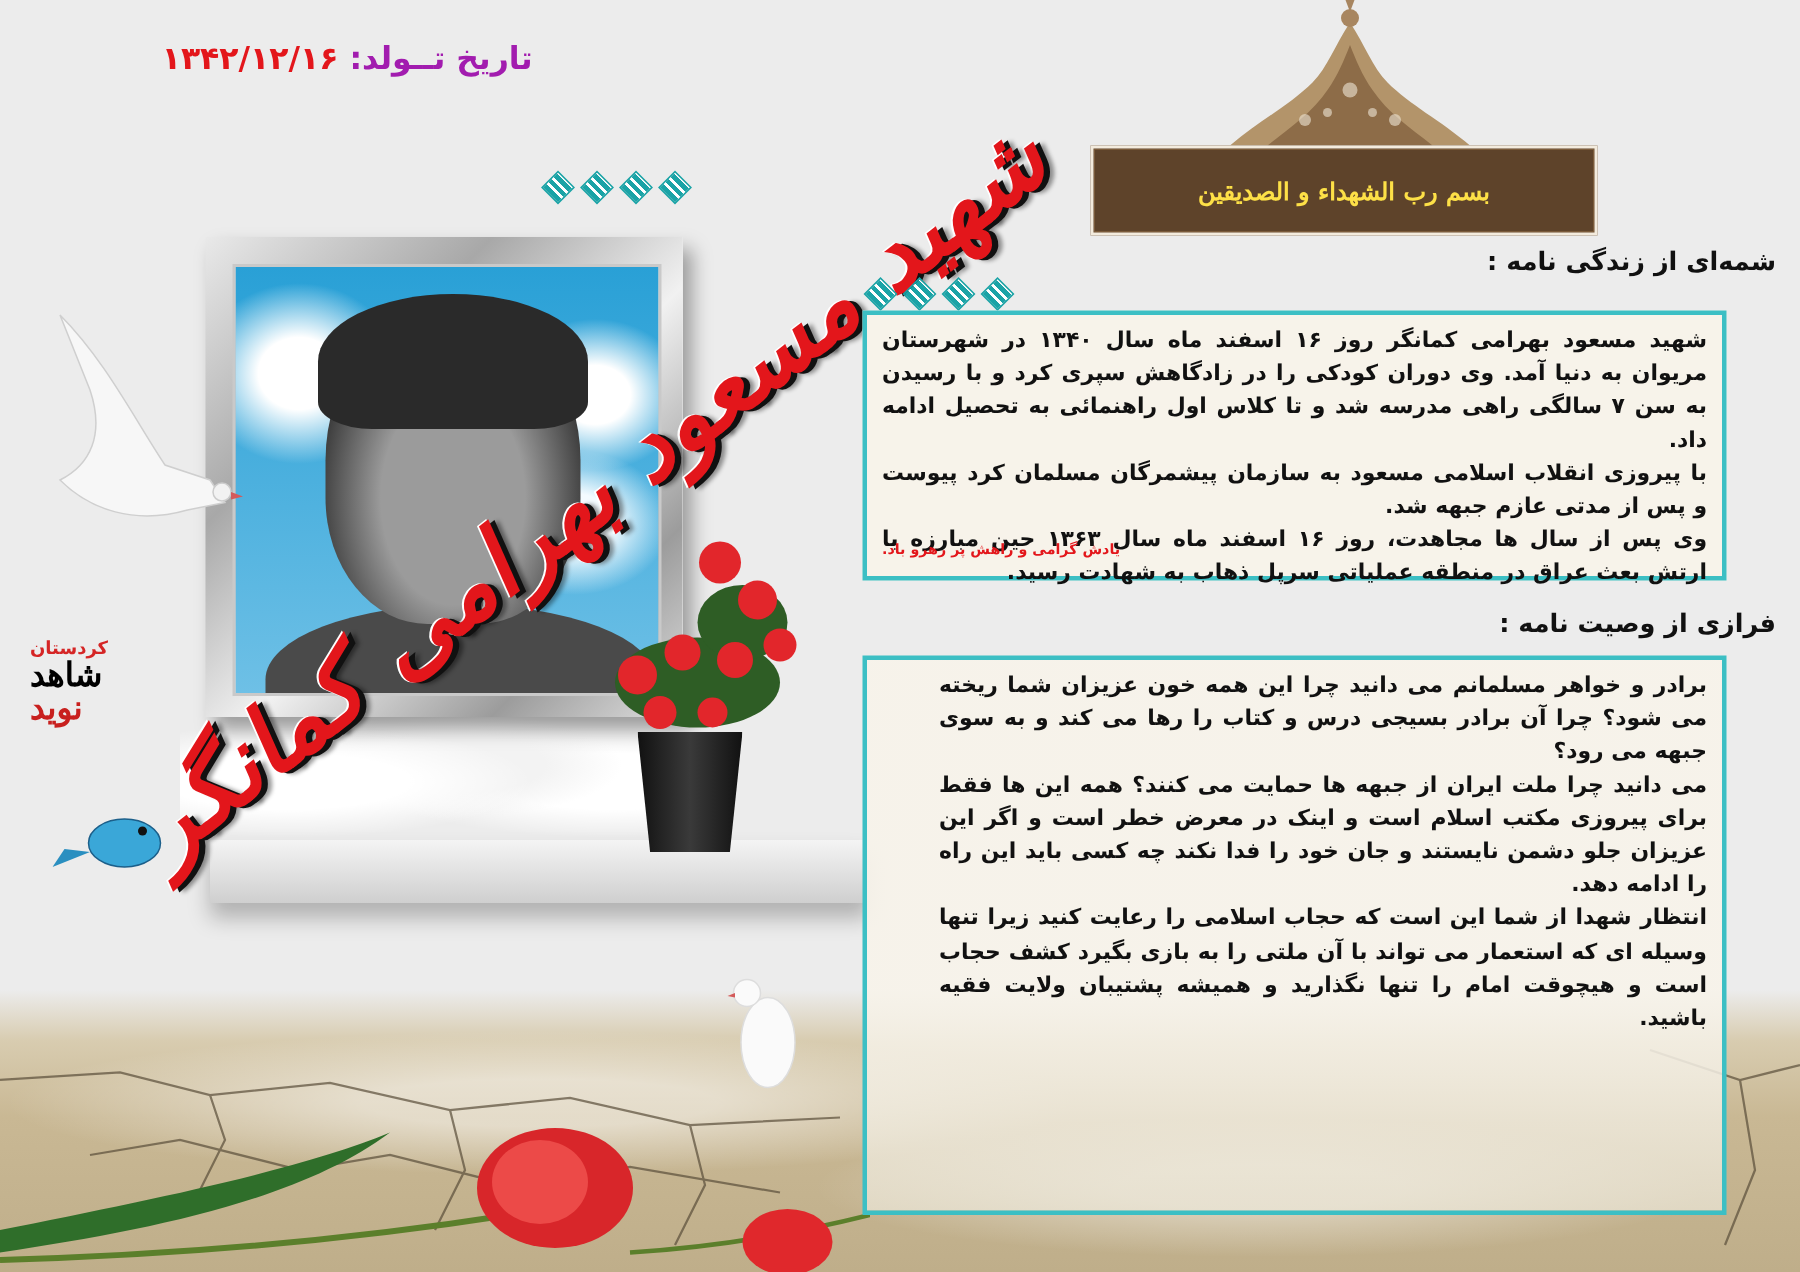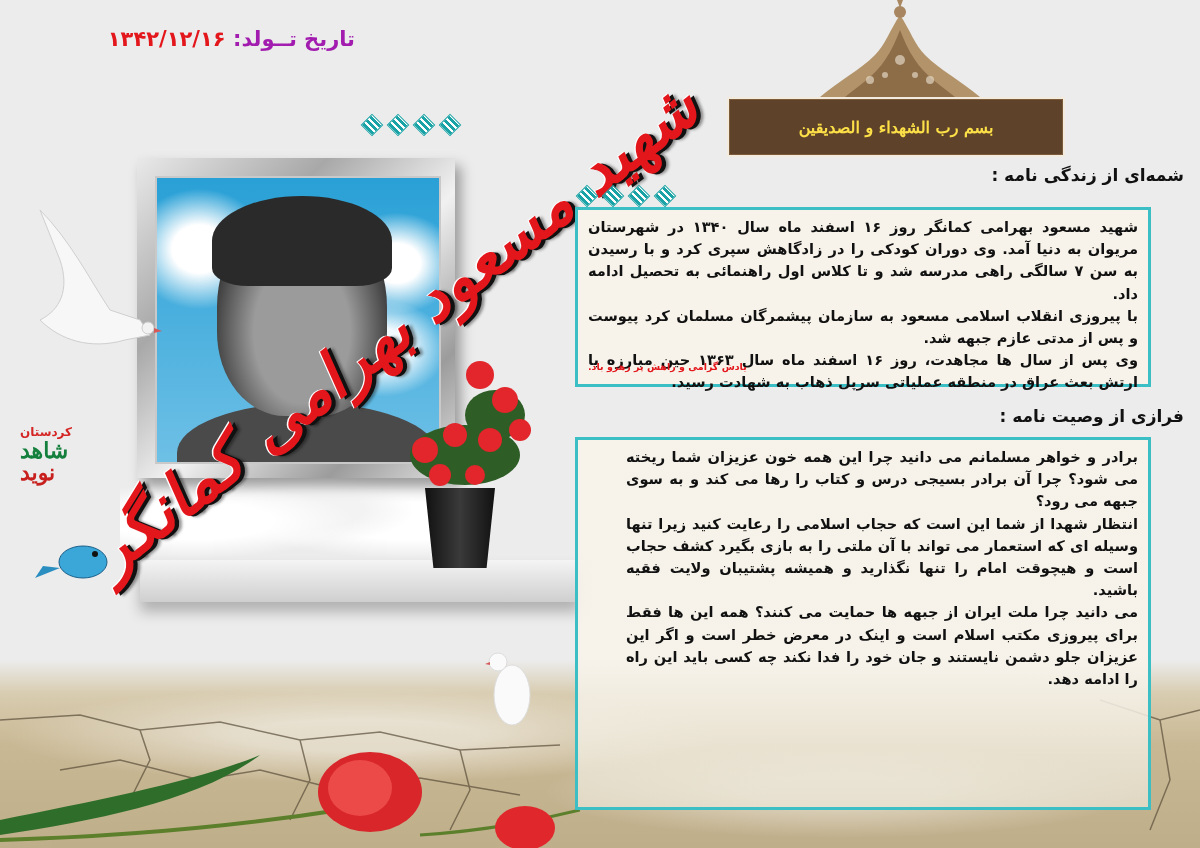--- a/index.html
+++ b/index.html
@@ -109,21 +109,21 @@
     font-size:64px; font-weight:bold; font-style:italic;
     color:#e3161b;
     text-shadow: 3px 3px 0 #111, 5px 5px 3px rgba(0,0,0,.4), -1px -1px 0 #fff;
     direction:rtl; white-space:nowrap;
   }
 
   
   .logo { left:20px; top:425px; width:55px; direction:rtl; text-align:left; }
   .logo-top { color:#d52525; font-size:12px; font-weight:bold; }
   .logo-main { color:#c8201e; font-size:22px; font-weight:bold; line-height:22px; font-family:"DejaVu Serif", serif; }
-  .logo-main span { color:#15803d; }
+  .logo-main span { color:#000000; }
 
   
   .dove-fly {
     left:30px; top:200px; width:140px; height:170px;
   }
   .dove-sit { left:480px; top:640px; width:60px; height:100px; }
   .bird { left:35px; top:540px; width:80px; height:45px; }
 
   
   .tulips { left:0; top:740px; width:580px; height:108px; }
@@ -296,15 +296,15 @@
 <div class="abs box bio">
   <p>شهید مسعود بهرامی کمانگر روز ۱۶ اسفند ماه سال ۱۳۴۰ در شهرستان مریوان به دنیا آمد. وی دوران کودکی را در زادگاهش سپری کرد و با رسیدن به سن ۷ سالگی راهی مدرسه شد و تا کلاس اول راهنمائی به تحصیل ادامه داد.</p>
   <p>با پیروزی انقلاب اسلامی مسعود به سازمان پیشمرگان مسلمان کرد پیوست و پس از مدتی عازم جبهه شد.</p>
   <p>وی پس از سال ها مجاهدت، روز ۱۶ اسفند ماه سال ۱۳۶۳ حین مبارزه با ارتش بعث عراق در منطقه عملیاتی سرپل ذهاب به شهادت رسید.</p>
   <div class="bio-sign">یادش گرامی و راهش پر رهرو باد.</div>
 </div>
 
 <div class="abs section-title" style="top:406px; right:16px;text-align:center;">فرازی از وصیت نامه :</div>
 <div class="abs box will">
   <p>برادر و خواهر مسلمانم می دانید چرا این همه خون عزیزان شما ریخته می شود؟ چرا آن برادر بسیجی درس و کتاب را رها می کند و به سوی جبهه می رود؟</p>
+  <p>می دانید چرا ملت ایران از جبهه ها حمایت می کنند؟ همه این ها فقط برای پیروزی مکتب اسلام است و اینک در معرض خطر است و اگر این عزیزان جلو دشمن نایستند و جان خود را فدا نکند چه کسی باید این راه را ادامه دهد.</p>
   <p>انتظار شهدا از شما این است که حجاب اسلامی را رعایت کنید زیرا تنها وسیله ای که استعمار می تواند با آن ملتی را به بازی بگیرد کشف حجاب است و هیچوقت امام را تنها نگذارید و همیشه پشتیبان ولایت فقیه باشید.</p>
-  <p>می دانید چرا ملت ایران از جبهه ها حمایت می کنند؟ همه این ها فقط برای پیروزی مکتب اسلام است و اینک در معرض خطر است و اگر این عزیزان جلو دشمن نایستند و جان خود را فدا نکند چه کسی باید این راه را ادامه دهد.</p>
 </div>
 
 </body></html>

